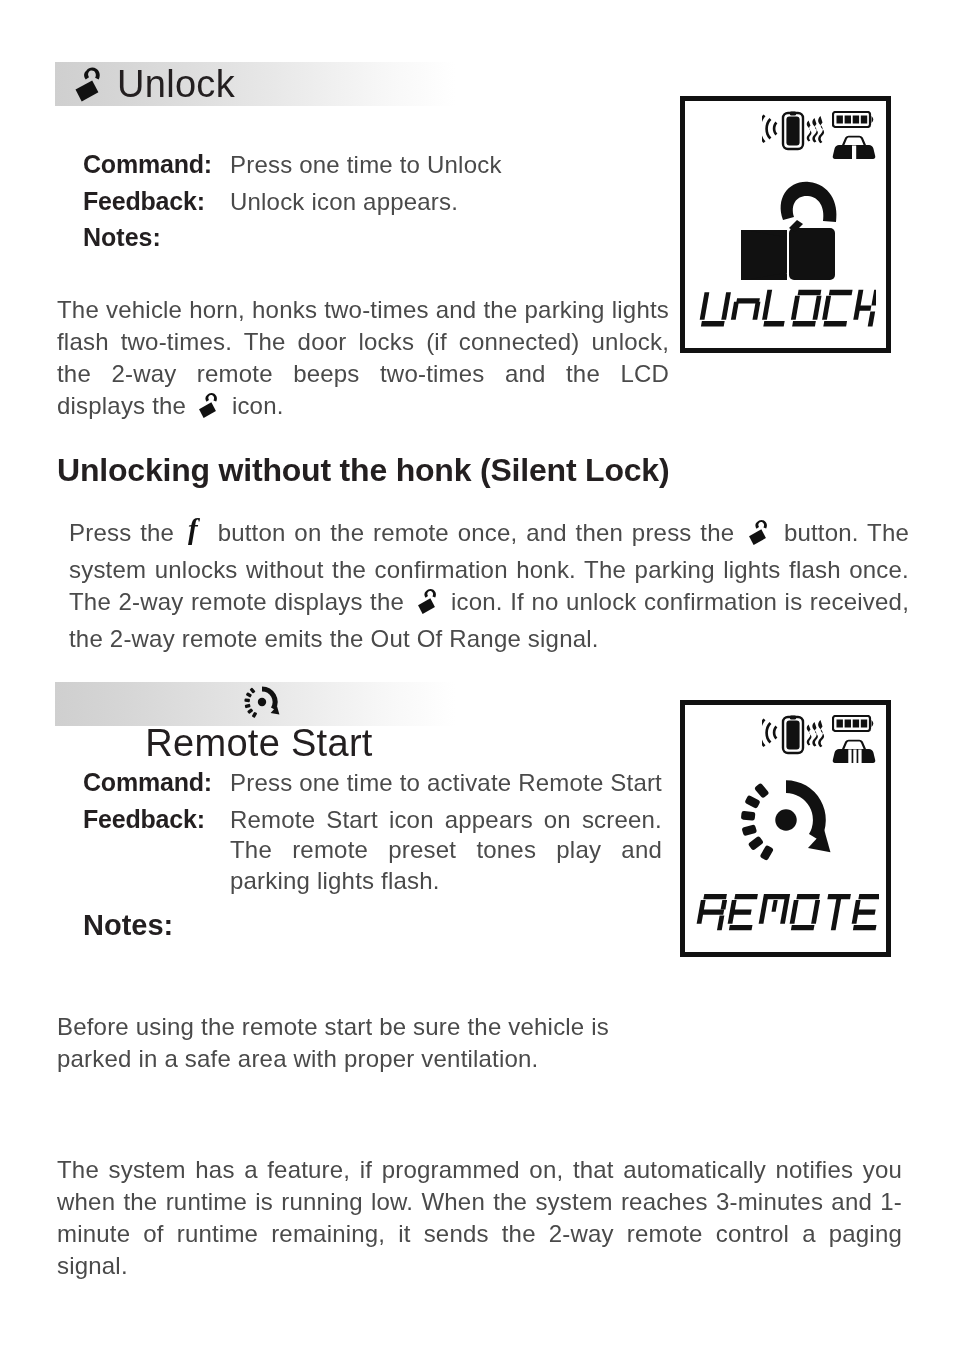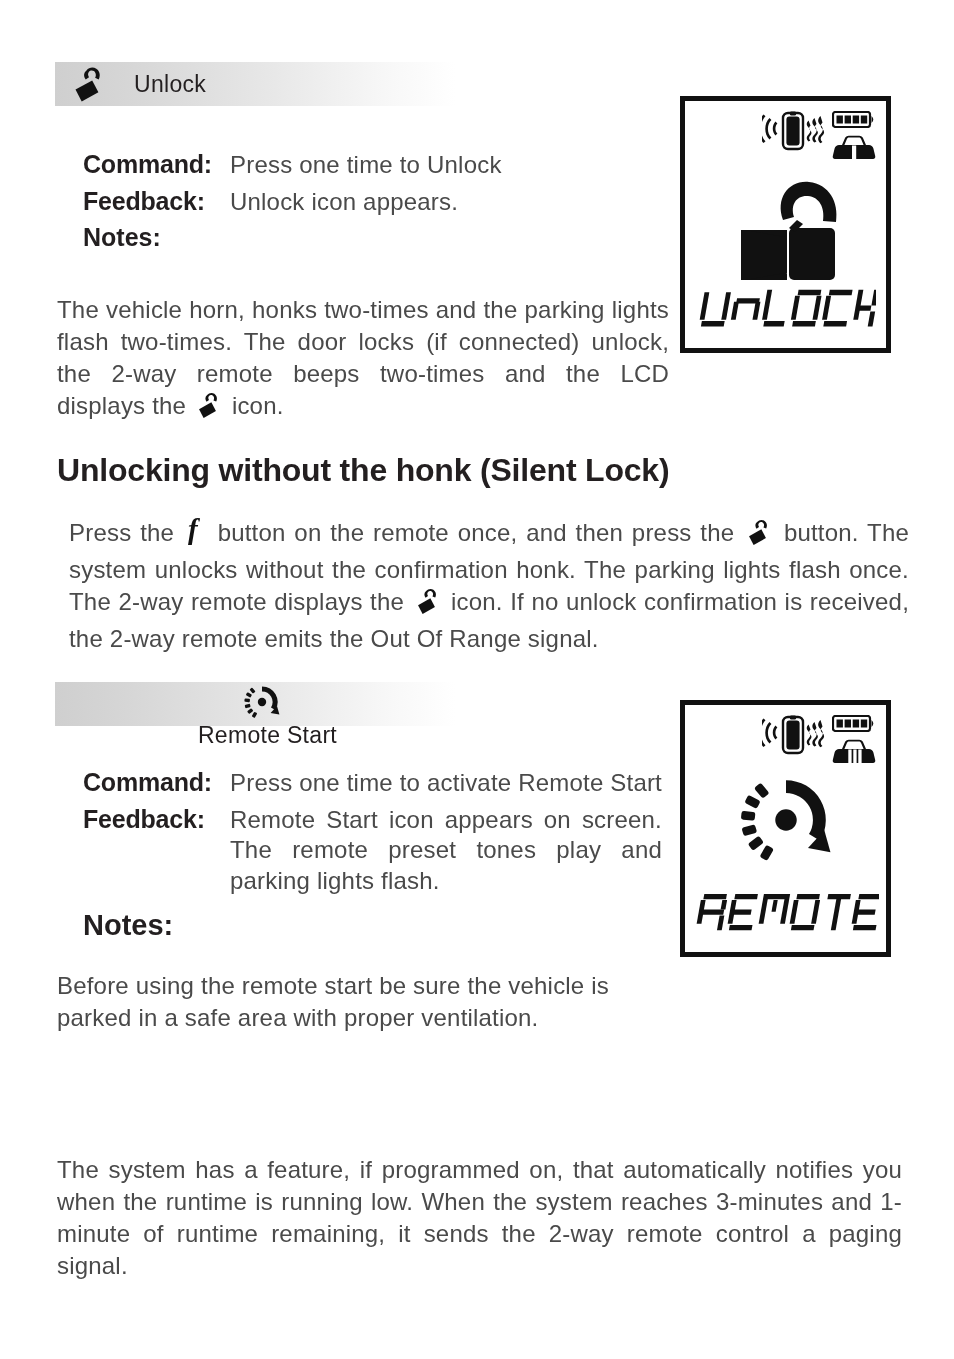--- a/index.html
+++ b/index.html
@@ -34,24 +34,24 @@
   .section-header .hdr-icon {
     width: 40px;
     height: 40px;
     margin-left: 14px;
     flex: 0 0 auto;
     display: flex;
     align-items: center;
     justify-content: center;
   }
   .section-header .hdr-title {
-    font-size: 23px;
+    font-size: 38px;
     color: #231f20;
     letter-spacing: 0.3px;
-    margin-left: 25px;
+    margin-left: 8px;
     font-weight: 400;
     white-space: nowrap;
   }
 
   
   .lcd {
     position: absolute;
     width: 211px;
     height: 257px;
     border: 5px solid #111111;
@@ -469,17 +469,17 @@
     </div>
     <div class="kv-row">
       <span class="kv-label">Feedback:</span>
       <span class="kv-value justify">Remote Start icon appears on screen. The remote preset tones play and parking lights flash.</span>
     </div>
     <div class="kv-row" style="margin-top:12px;">
       <span class="notes-label big">Notes:</span>
     </div>
   </div>
 
-  <p class="para" style="left:57px; top:970px; width:620px;">Before using the remote start be sure the vehicle is parked in a safe area with proper ventilation.</p>
+  <p class="para" style="left:57px; top:1011px; width:620px;">Before using the remote start be sure the vehicle is parked in a safe area with proper ventilation.</p>
   <p class="para justify" style="left:57px; top:1154px; width:845px;">The system has a feature, if programmed on, that automatically notifies you when the runtime is running low. When the system reaches 3-minutes and 1-minute of runtime remaining, it sends the 2-way remote control a paging signal.</p>
 
 
 </div>
 
 </body></html>

